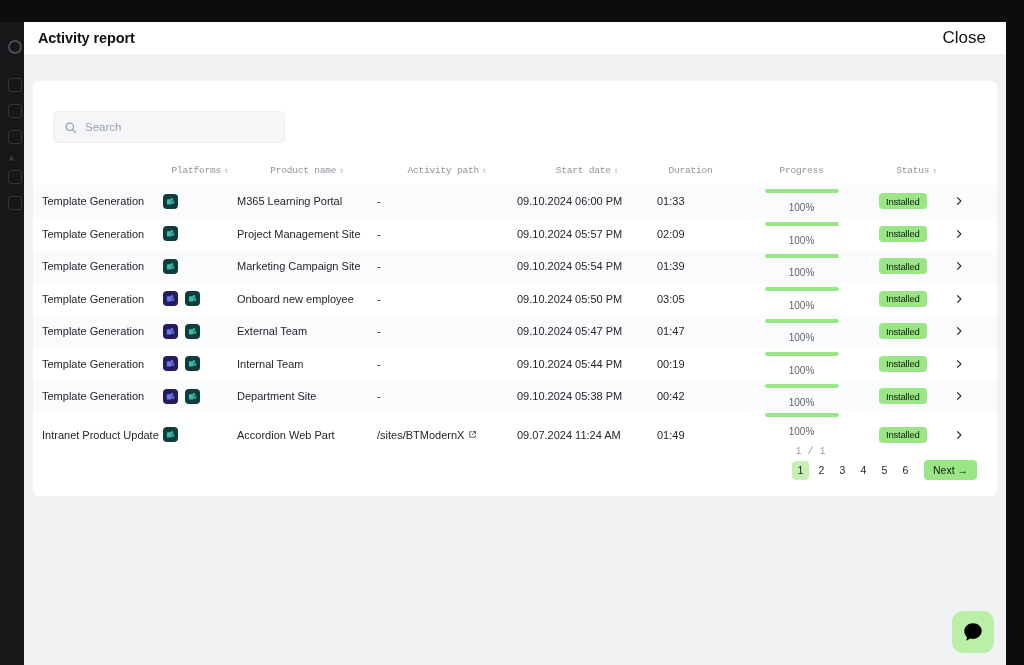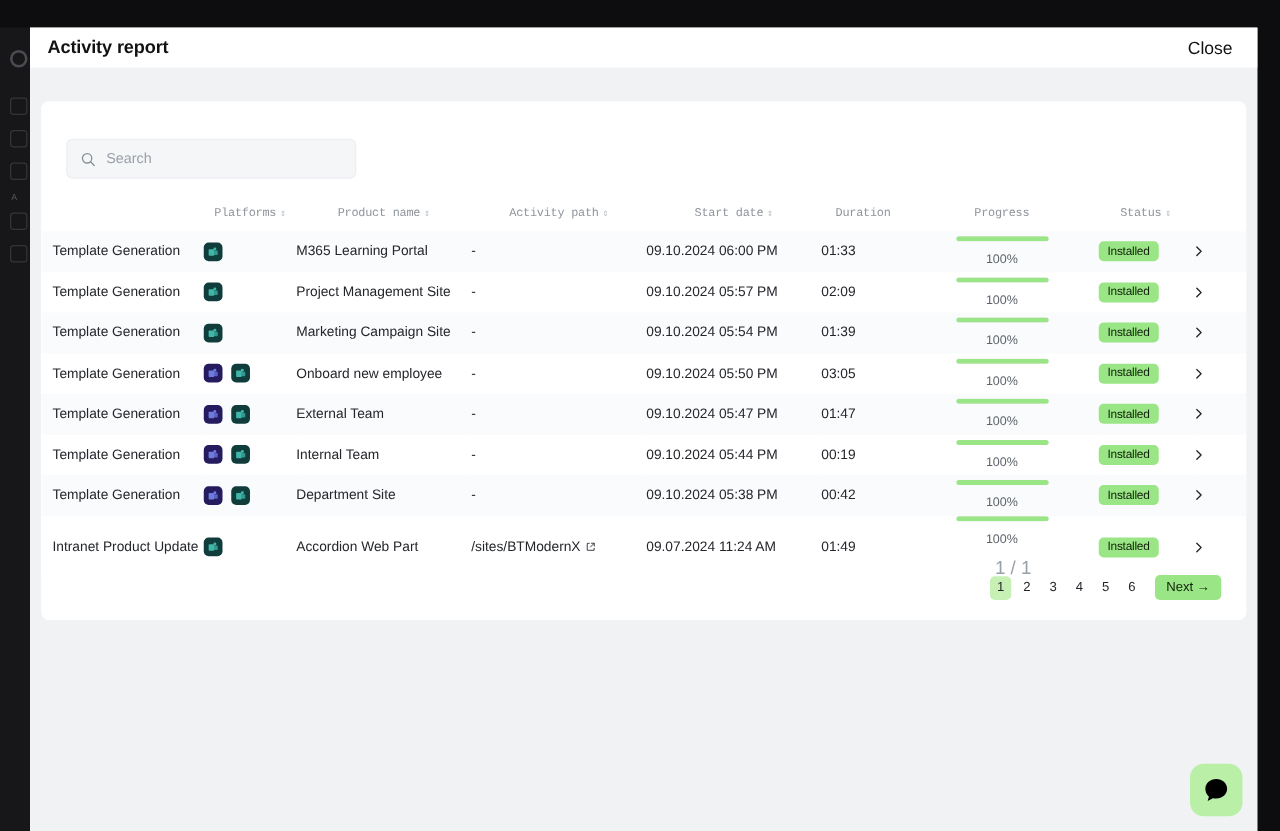--- a/index.html
+++ b/index.html
@@ -54,21 +54,21 @@
     justify-content: space-between;
     padding: 0 20px 0 14px;
   }
   #page-title {
     font-size: 14.5px;
     font-weight: bold;
     color: #121214;
     letter-spacing: -0.1px;
   }
   #close-button {
-    font-size: 14px;
+    font-size: 17px;
     color: #121214;
     background: none; border: none;
     cursor: pointer;
     font-family: "Liberation Sans", sans-serif;
   }
 
   
   #report-card {
     position: absolute;
     left: 9px; top: 59px;
@@ -163,22 +163,22 @@
   
   .progress-wrap { display: flex; align-items: center; gap: 9px; flex-direction: column; }
   .progress-track {
     width: 74px; height: 4px;
     background: #e7e9ec; border-radius: 3px;
     overflow: hidden;
   }
   .progress-fill { height: 100%; background: #9ae585; border-radius: 3px; }
   .progress-pct { font-size: 10px; color: #5f646c; }
   .progress-frac {
-    font-size: 15px; color: #9aa0a8;
-    font-family: Liberation Sans, sans-serif;
+    font-size: 10px; color: #9aa0a8;
+    font-family: Liberation Mono, monospace;
     margin-left: 18px;
   }
 
   
   .status-badge {
     display: inline-block;
     background: #9ae585;
     color: #10210a;
     font-family: Liberation Sans, sans-serif;
     font-size: 9.5px;

